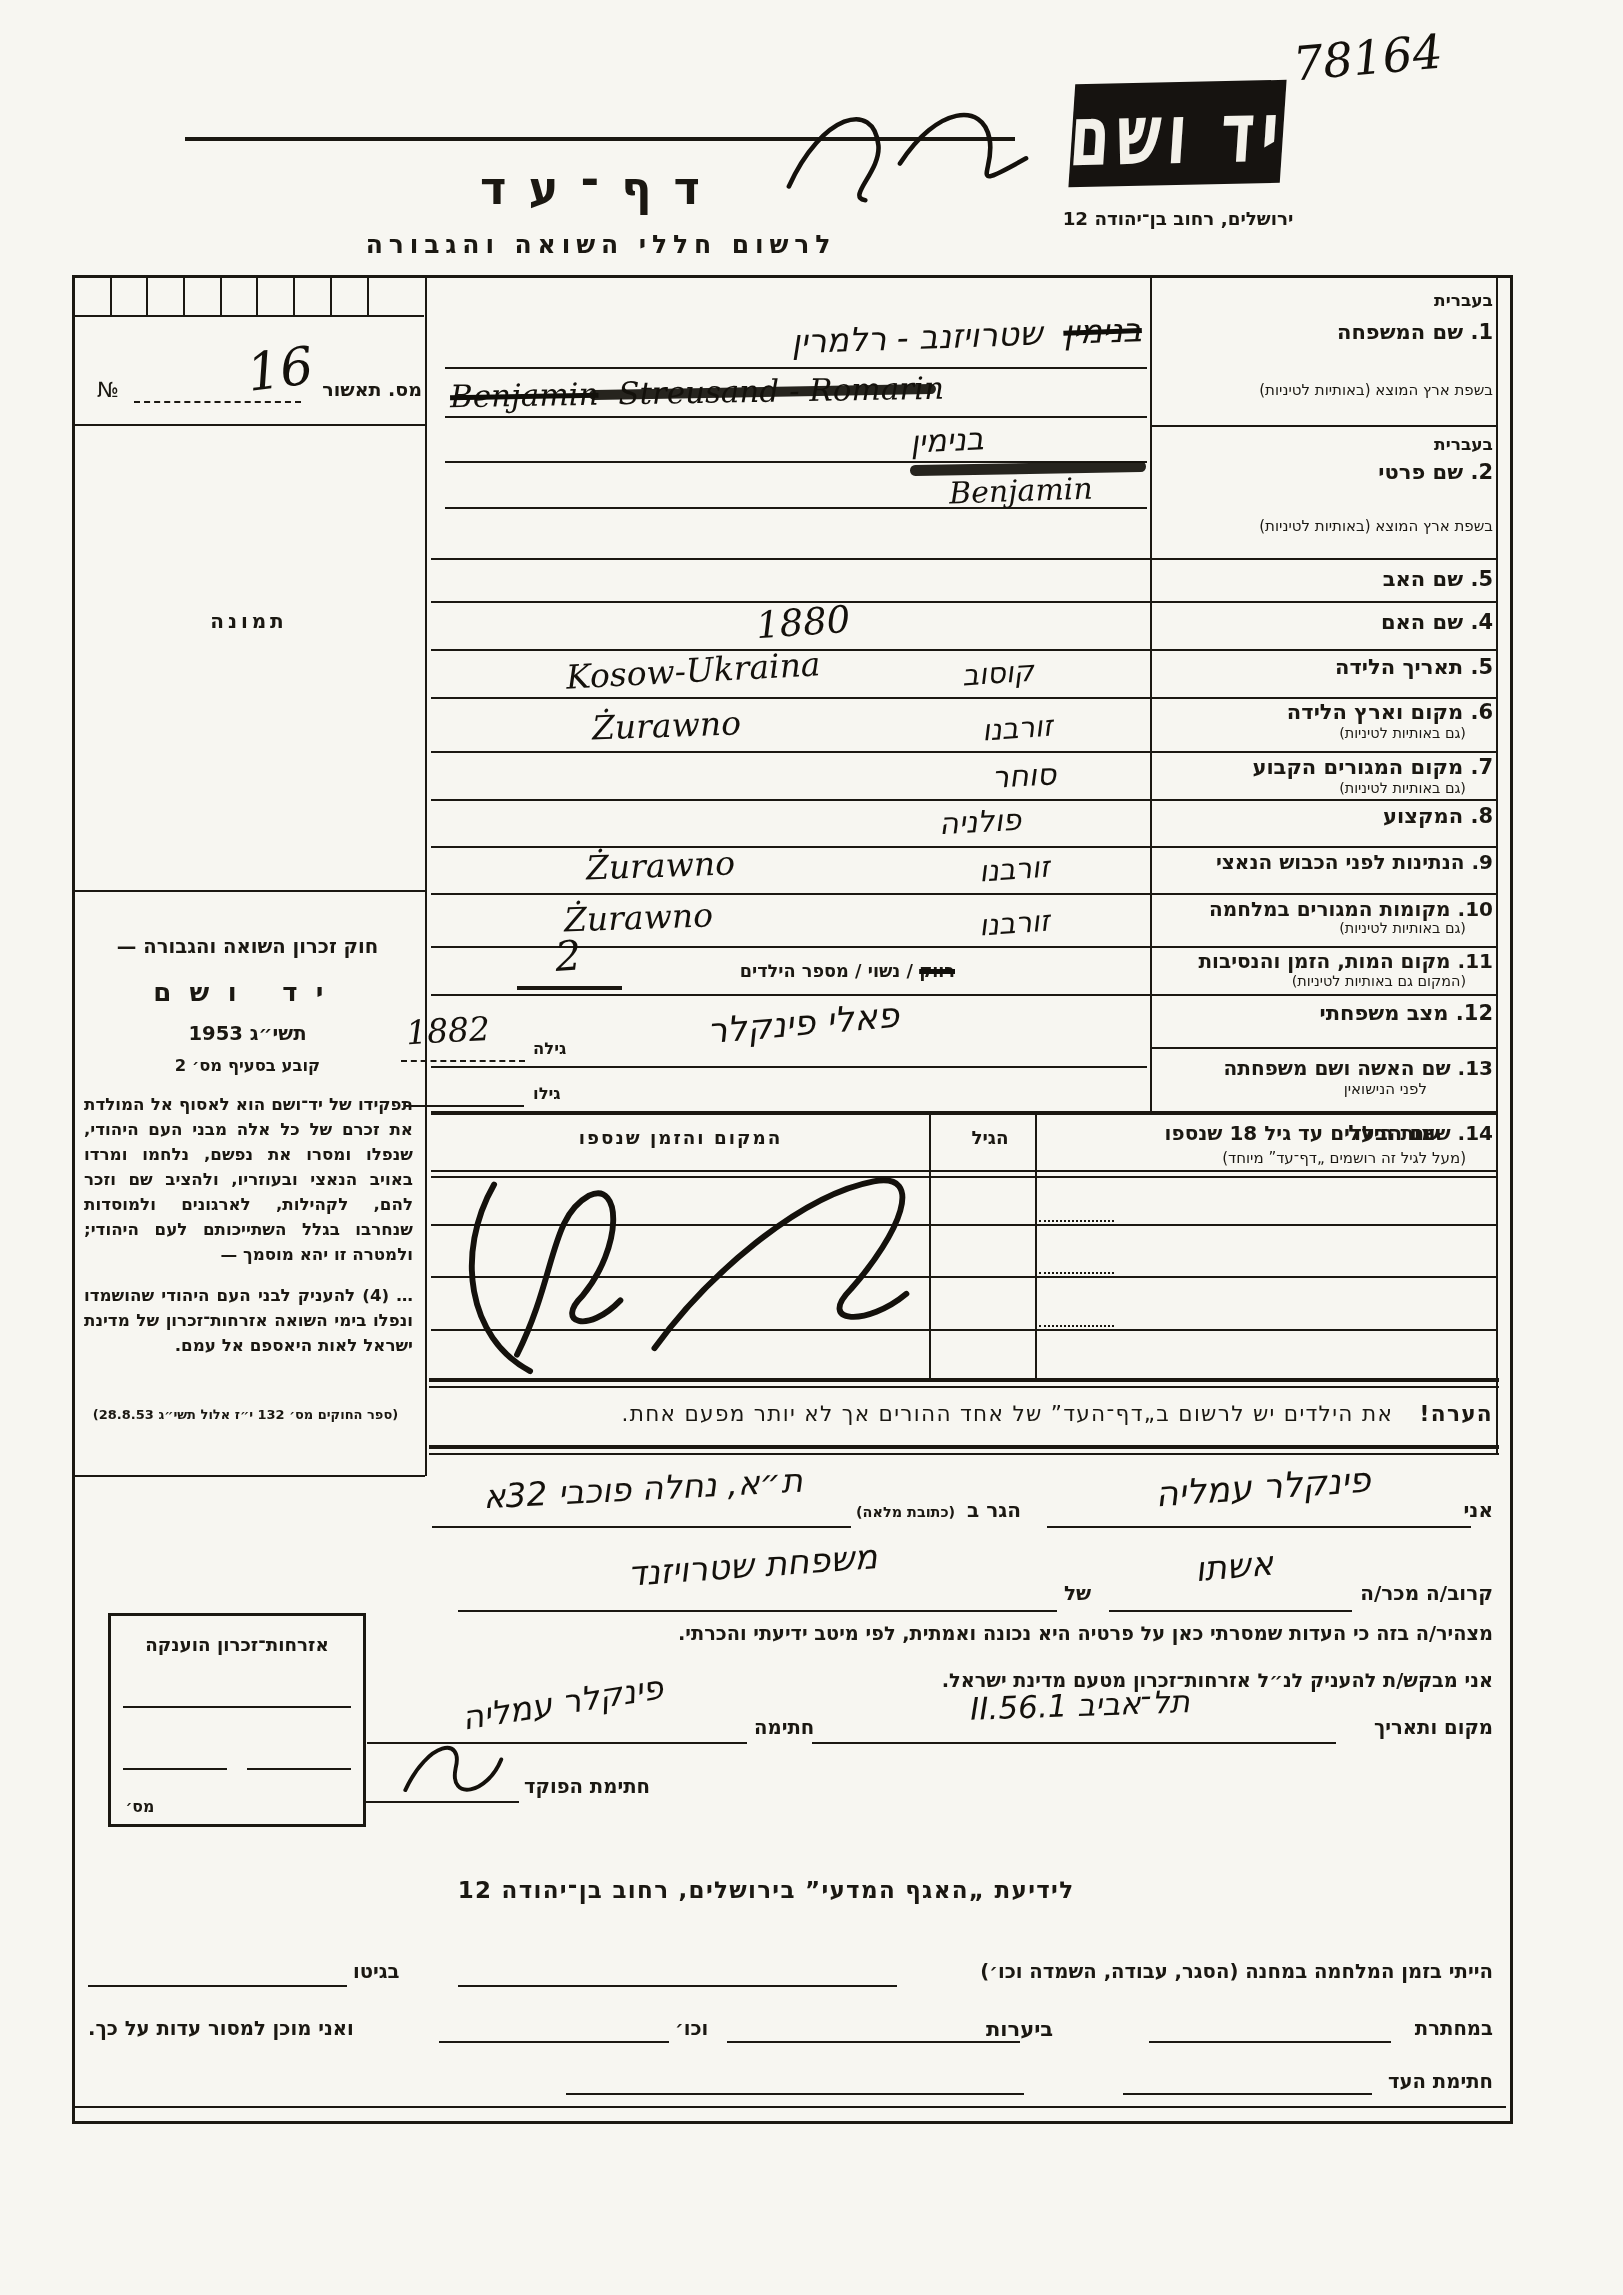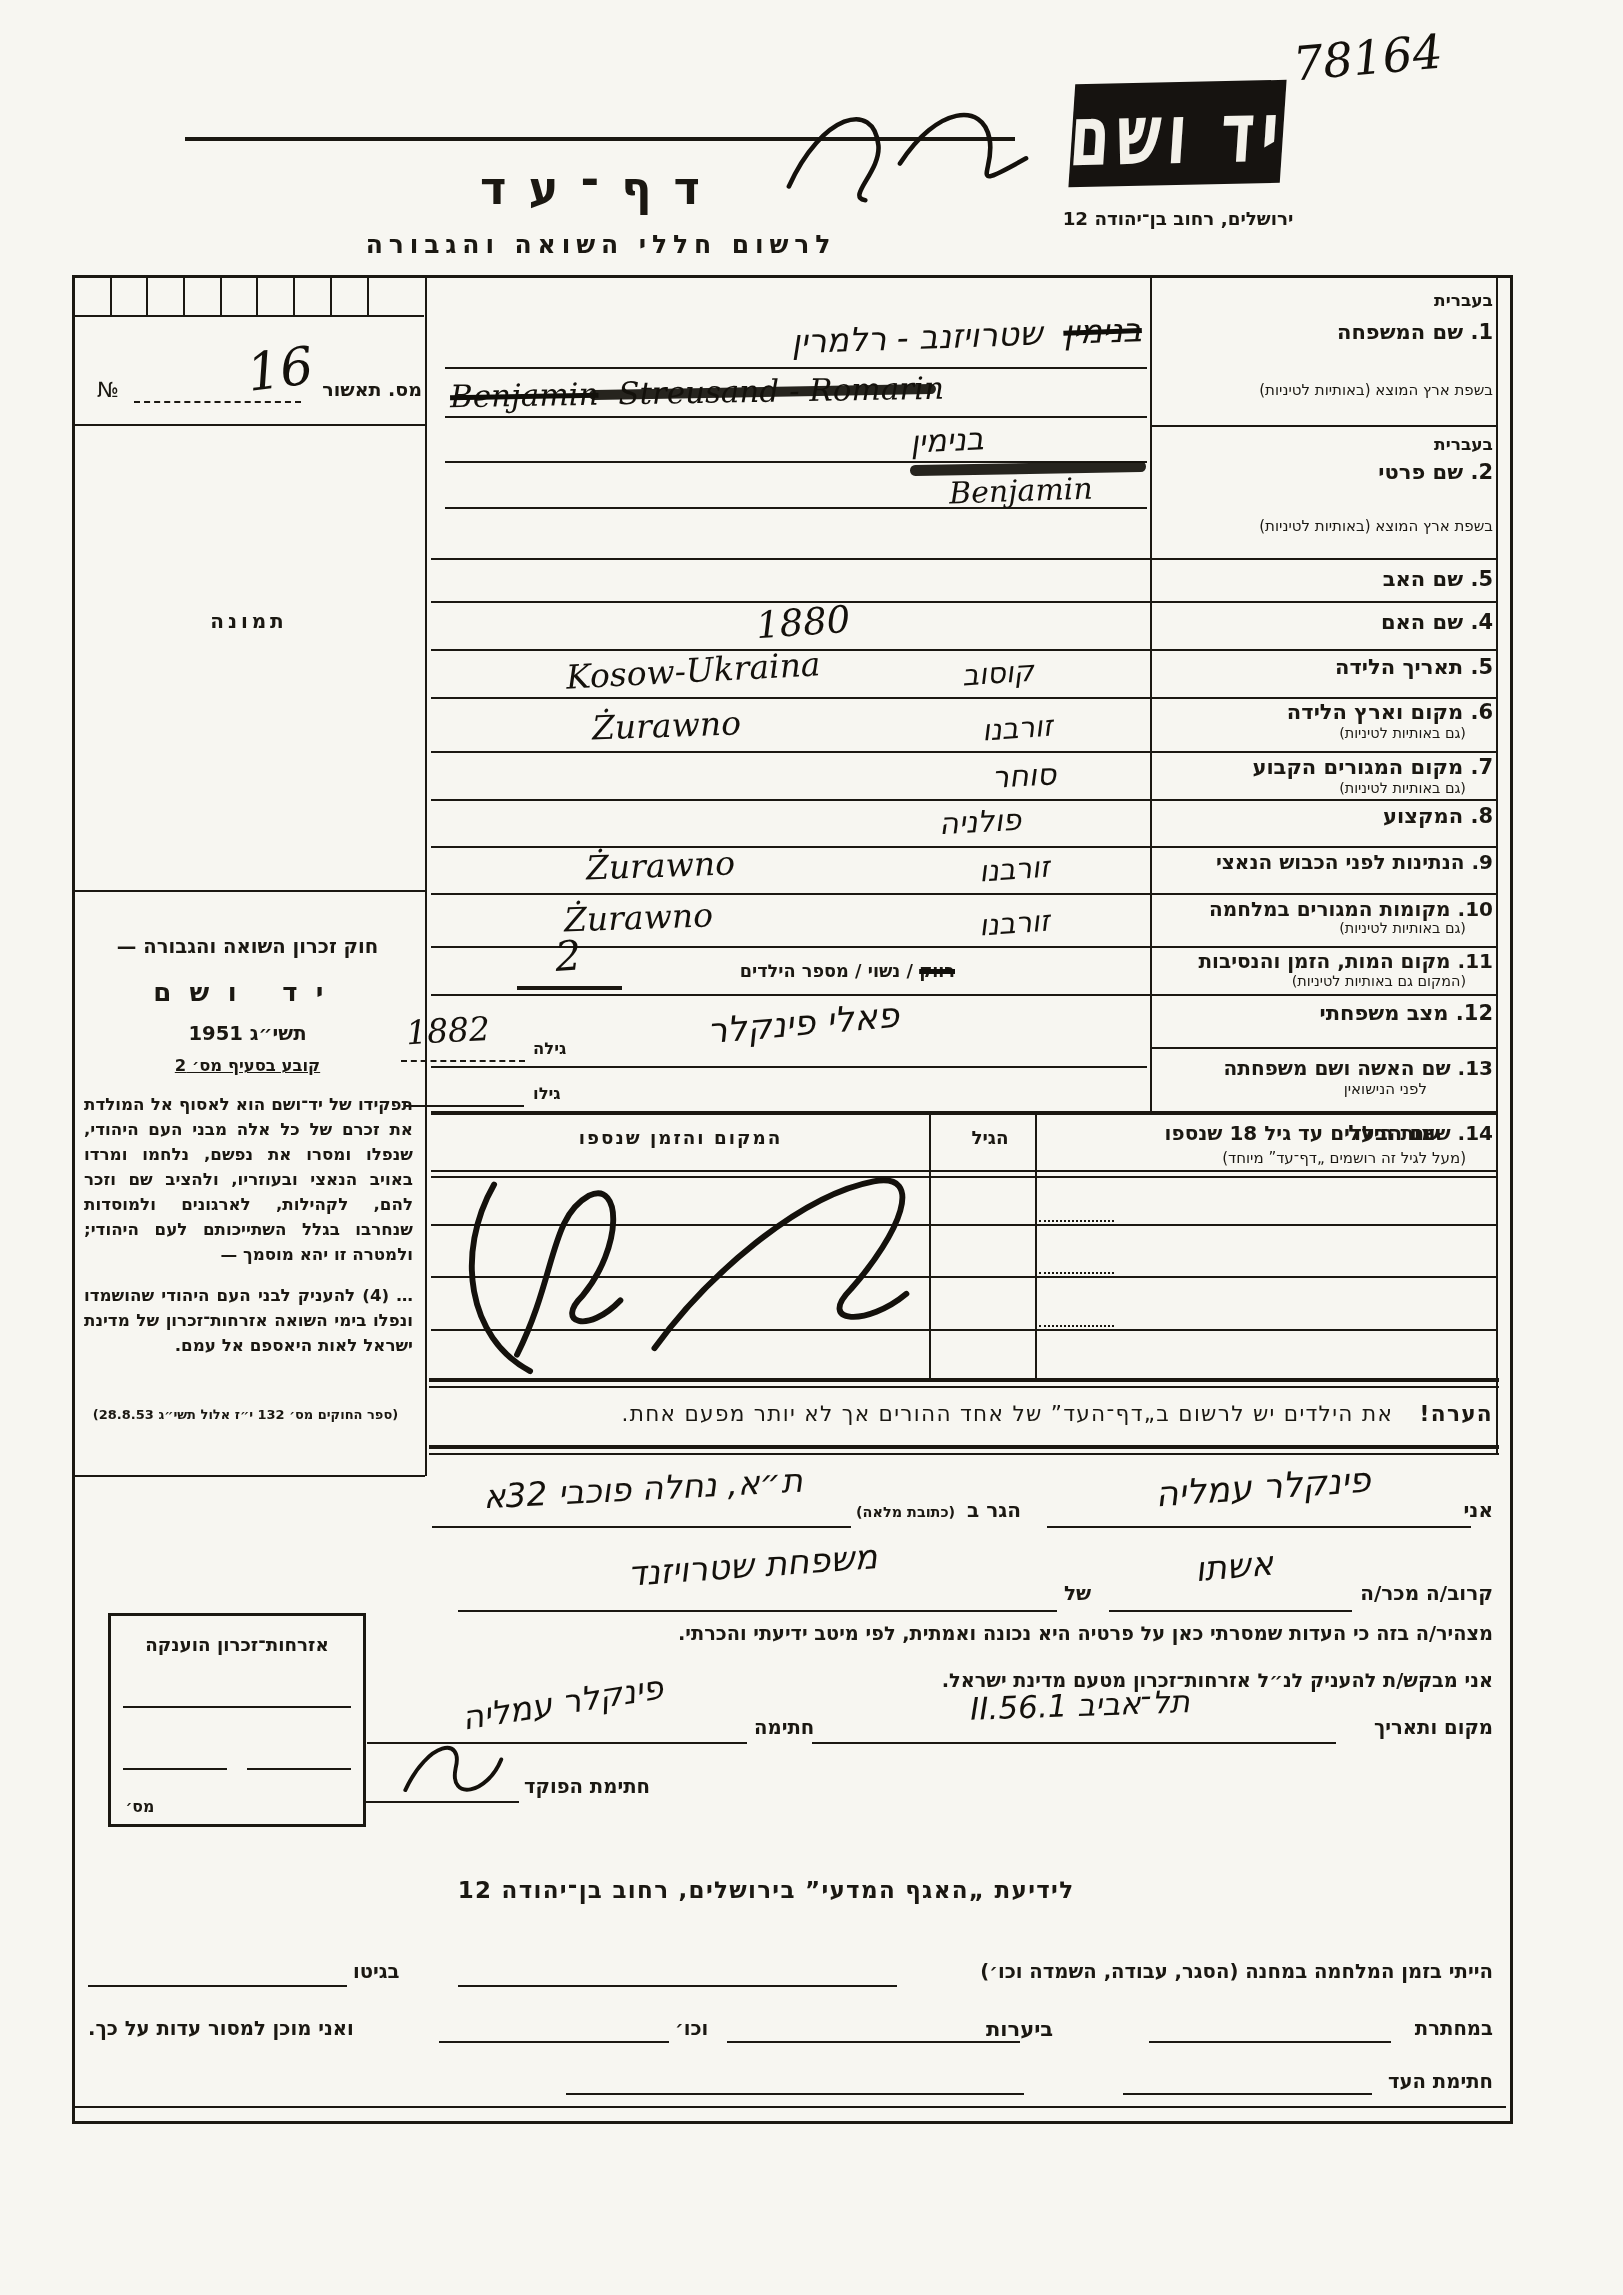--- a/index.html
+++ b/index.html
@@ -82,22 +82,22 @@
   <div class="abs lnd" style="left:134px;top:401px;width:167px;"></div>
   <div class="abs hwl" style="left:247px;top:339px;font-size:52px;transform:rotate(-7deg);">16</div>
   <div class="abs p" style="right:1201px;top:378px;font-size:19px;">מס. תאשור</div>
   <div class="abs ln" style="left:73px;top:424px;width:352px;"></div>
 
   <div class="abs p ctr" style="left:177px;top:609px;width:144px;font-size:20px;letter-spacing:3.9px;">תמונה</div>
   <div class="abs ln" style="left:73px;top:890px;width:352px;"></div>
 
   <div class="abs p ctr" style="left:82px;top:935px;width:331px;font-size:19.6px;">חוק זכרון השואה והגבורה —</div>
   <div class="abs p ctr" style="left:82px;top:977px;width:331px;font-size:26px;letter-spacing:18.3px;">יד ושם</div>
-  <div class="abs p ctr" style="left:82px;top:1022px;width:331px;font-size:19.6px;">תשי״ג 1951</div>
-  <div class="abs p ctr" style="left:82px;top:1056px;width:331px;font-size:16.4px;text-decoration:underline;">קובע בסעיף מס׳ 2</div>
+  <div class="abs p ctr" style="left:82px;top:1022px;width:331px;font-size:19.6px;">תשי״ג 1953</div>
+  <div class="abs p ctr" style="left:82px;top:1056px;width:331px;font-size:16.4px;">קובע בסעיף מס׳ 2</div>
   <div class="abs p" style="left:84px;top:1092px;width:329px;font-size:16.7px;line-height:1.5;white-space:normal;text-align:justify;">תפקידו של יד־ושם הוא לאסוף אל המולדת את זכרם של כל אלה מבני העם היהודי, שנפלו ומסרו את נפשם, נלחמו ומרדו באויב הנאצי ובעוזריו, ולהציב שם וזכר להם, לקהילות, לארגונים ולמוסדות שנחרבו בגלל השתייכותם לעם היהודי; ולמטרה זו יהא מוסמך —</div>
   <div class="abs p" style="left:84px;top:1283px;width:329px;font-size:16.7px;line-height:1.5;white-space:normal;text-align:justify;">… (4) להעניק לבני העם היהודי שהושמדו ונפלו בימי השואה אזרחות־זכרון של מדינת ישראל לאות היאספם אל עמם.</div>
   <div class="abs p ctr" style="left:77px;top:1407px;width:337px;font-size:13px;">(ספר החוקים מס׳ 132 י״ז אלול תשי״ג 28.8.53)</div>
   <div class="abs ln" style="left:73px;top:1475px;width:352px;"></div>
 
   <div class="abs p rt" style="right:130px;top:290px;font-size:17px;">בעברית</div>
   <div class="abs p rt" style="right:130px;top:320px;font-size:21px;">1. שם המשפחה</div>
   <div class="abs p rt" style="right:130px;top:381px;font-size:15px;font-weight:400;">בשפת ארץ המוצא (באותיות לטיניות)</div>
   <div class="abs ln" style="left:1152px;top:425px;width:344px;"></div>
 

